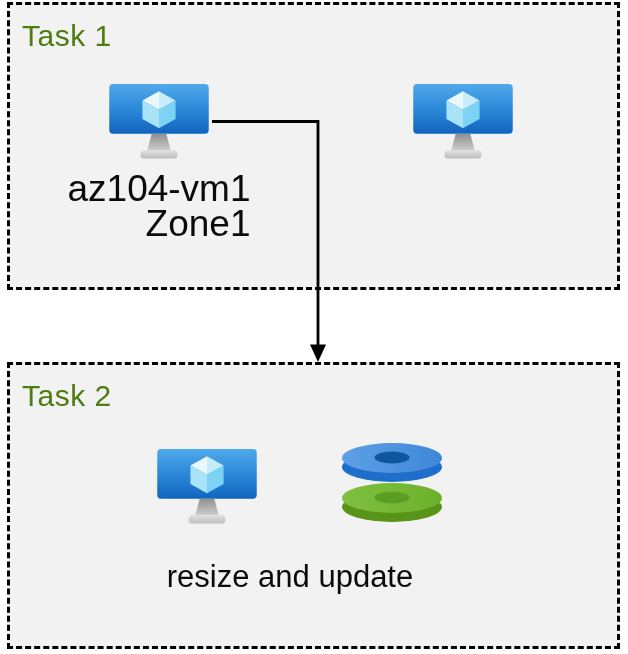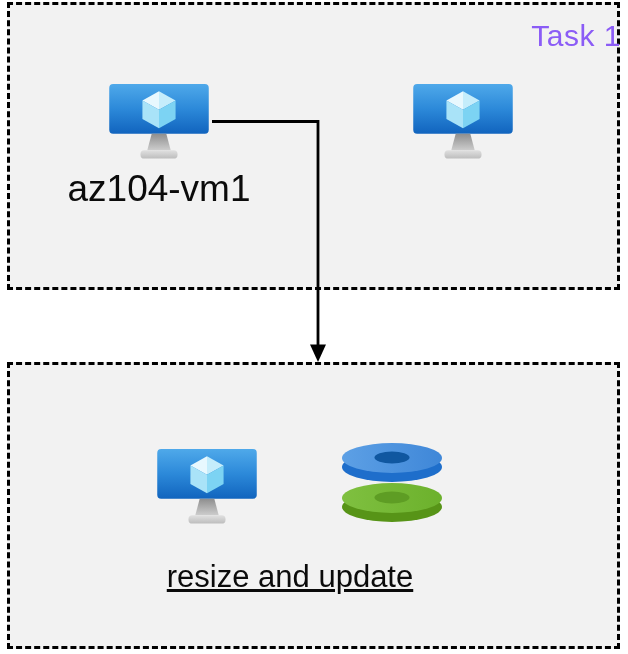--- a/index.html
+++ b/index.html
@@ -14,25 +14,25 @@
   .task-box {
     position: absolute;
     background: #f2f2f2;
     border: 3.5px dashed #000000;
     box-sizing: border-box;
   }
   #task1-box { left: 7px; top: 2px;   width: 613px; height: 288px; }
   #task2-box { left: 7px; top: 362px; width: 613px; height: 287px; }
   .task-title {
     position: absolute;
-    top: 14px; left: 4px; width: 100%;
-    text-align: right;
+    top: 14px; left: 12px; width: 100%;
+    text-align: left;
     font-size: 30px;
     letter-spacing: 0.5px;
-    color: #8b5cf6;
+    color: #4d7c0f;
   }
   .vm-node {
     position: absolute;
     width: 220px;
     display: flex;
     flex-direction: column;
     align-items: center;
   }
   #vm-node-1 { left: 39px;  top: 78px; }
   #vm-node-2 { left: 343px; top: 78px; }
@@ -47,21 +47,20 @@
   }
   #task2-vm-icon    { position: absolute; left: 146px; top: 83px; width: 102px; height: 80px; }
   #task2-disks-icon { position: absolute; left: 332px; top: 77px; width: 100px; height: 80px; }
   .caption {
     position: absolute;
     top: 194px; left: 0; width: 560px;
     text-align: center;
     font-size: 31px;
     color: #0b0b0b;
     white-space: nowrap;
-    text-decoration: underline;
   }
   #arrow-overlay {
     position: absolute;
     left: 0; top: 0;
     width: 628px; height: 654px;
     pointer-events: none;
   }
   .hidden-defs { position: absolute; width: 0; height: 0; overflow: hidden; }
 </style>
 </head>
@@ -116,38 +115,40 @@
 
   <div class="task-box" id="task1-box">
     <div class="task-title">Task 1</div>
 
     <div class="vm-node" id="vm-node-1">
       <svg class="vm-icon">
           <use href="#vm-icon"></use>
         </svg>
       <div class="vm-label">
         <div>az104-vm1</div>
+        <div>Zone1</div>
       </div>
     </div>
 
     <div class="vm-node" id="vm-node-2">
       <svg class="vm-icon">
           <use href="#vm-icon"></use>
         </svg>
       <div class="vm-label">
       </div>
     </div>
   </div>
 
   <svg id="arrow-overlay" viewBox="0 0 628 654">
     <path d="M212 121.5 H318 V346" stroke="#000000" stroke-width="2.8" fill="none"></path>
     <path d="M318 362 L310 344.5 L326 344.5 Z" fill="#000000"></path>
   </svg>
 
   <div class="task-box" id="task2-box">
+    <div class="task-title">Task 2</div>
 
     <svg id="task2-vm-icon">
         <use href="#vm-icon"></use>
       </svg>
     <svg id="task2-disks-icon">
         <use href="#disks-icon"></use>
       </svg>
 
     <div class="caption">resize and update</div>
   </div>

